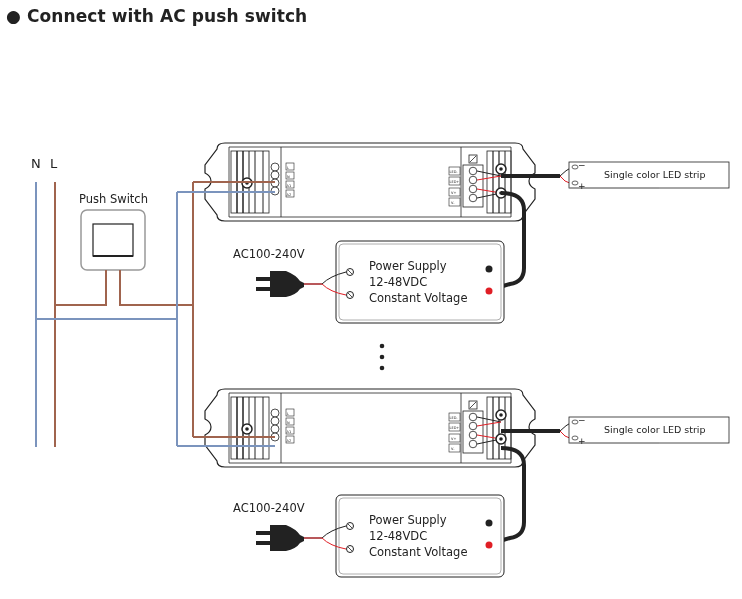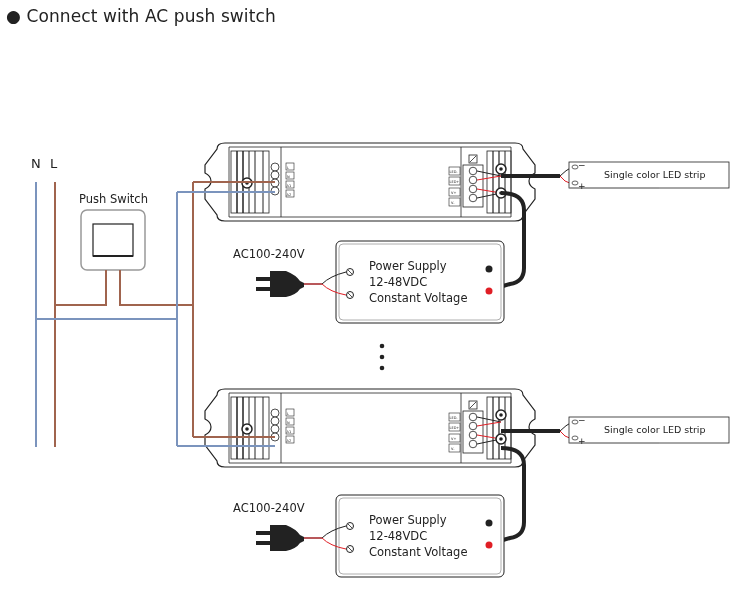--- a/index.html
+++ b/index.html
@@ -1,17 +1,17 @@
 <!DOCTYPE html>
 <html><head>
 <meta charset="utf-8">
 <style>
   html,body{margin:0;padding:0;background:#fff;}
   body{width:742px;height:599px;position:relative;overflow:hidden;font-family:"DejaVu Sans","Liberation Sans",sans-serif;}
-  .title{position:absolute;left:6px;top:6px;font-size:17px;font-weight:normal;color:#222;letter-spacing:0.1px;}
+  .title{position:absolute;left:6px;top:6px;font-size:17px;font-weight:bold;color:#222;letter-spacing:0.1px;}
   svg{position:absolute;left:0;top:0;}
   .lbl{font-family:"DejaVu Sans",sans-serif;fill:#222;}
   .tiny{font-family:"DejaVu Sans",sans-serif;font-size:3.5px;fill:#222;}
 </style>
 </head>
 <body>
 
 <div class="title">
   <span>● </span><span>Connect with AC push switch</span>
 </div>

